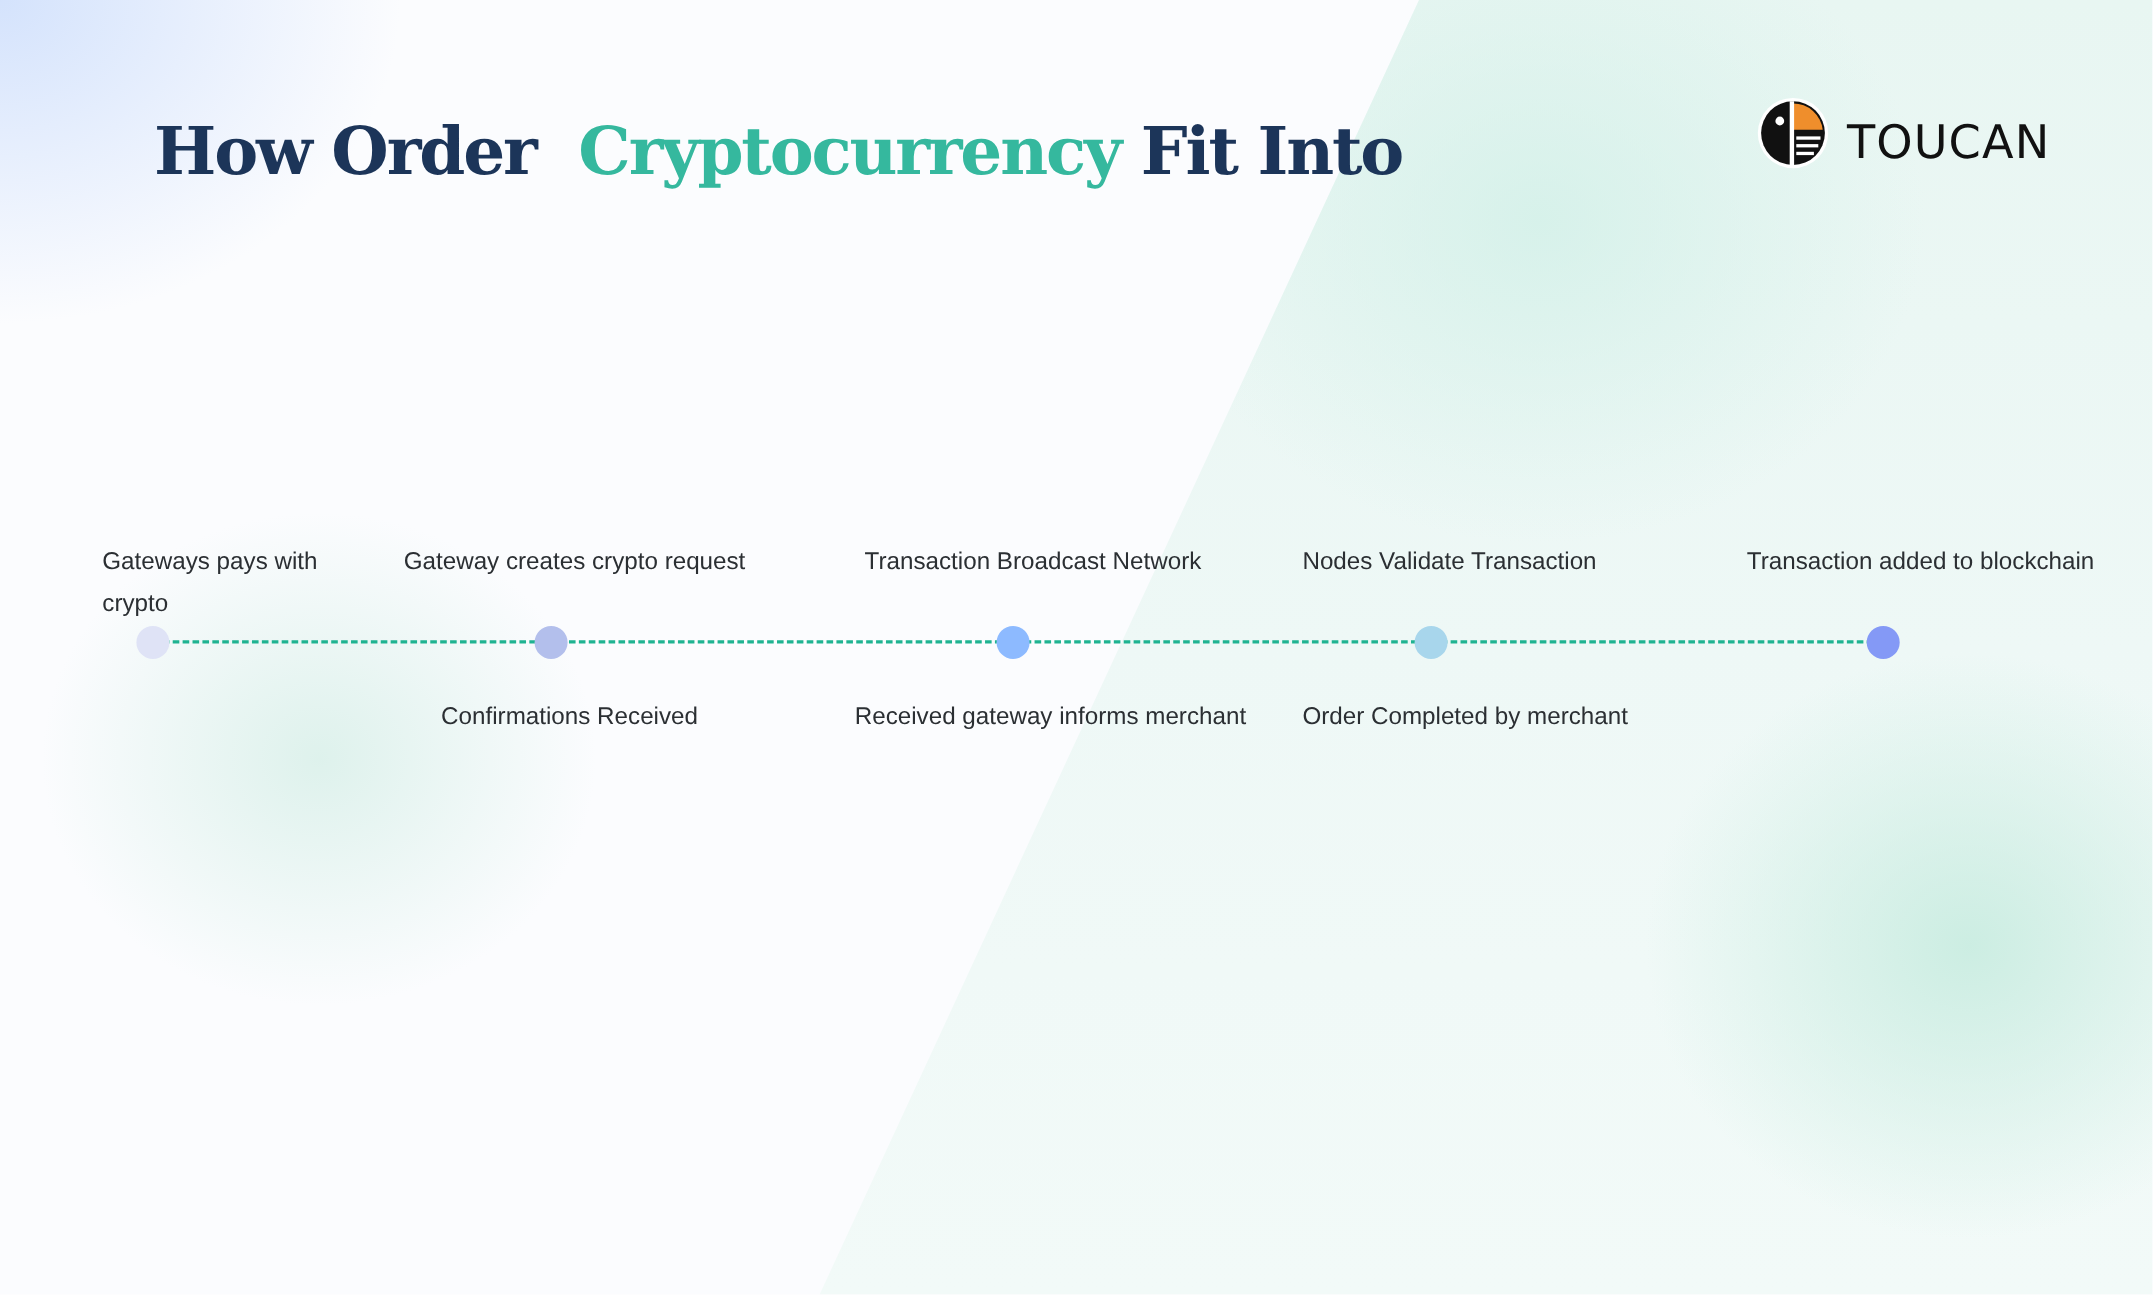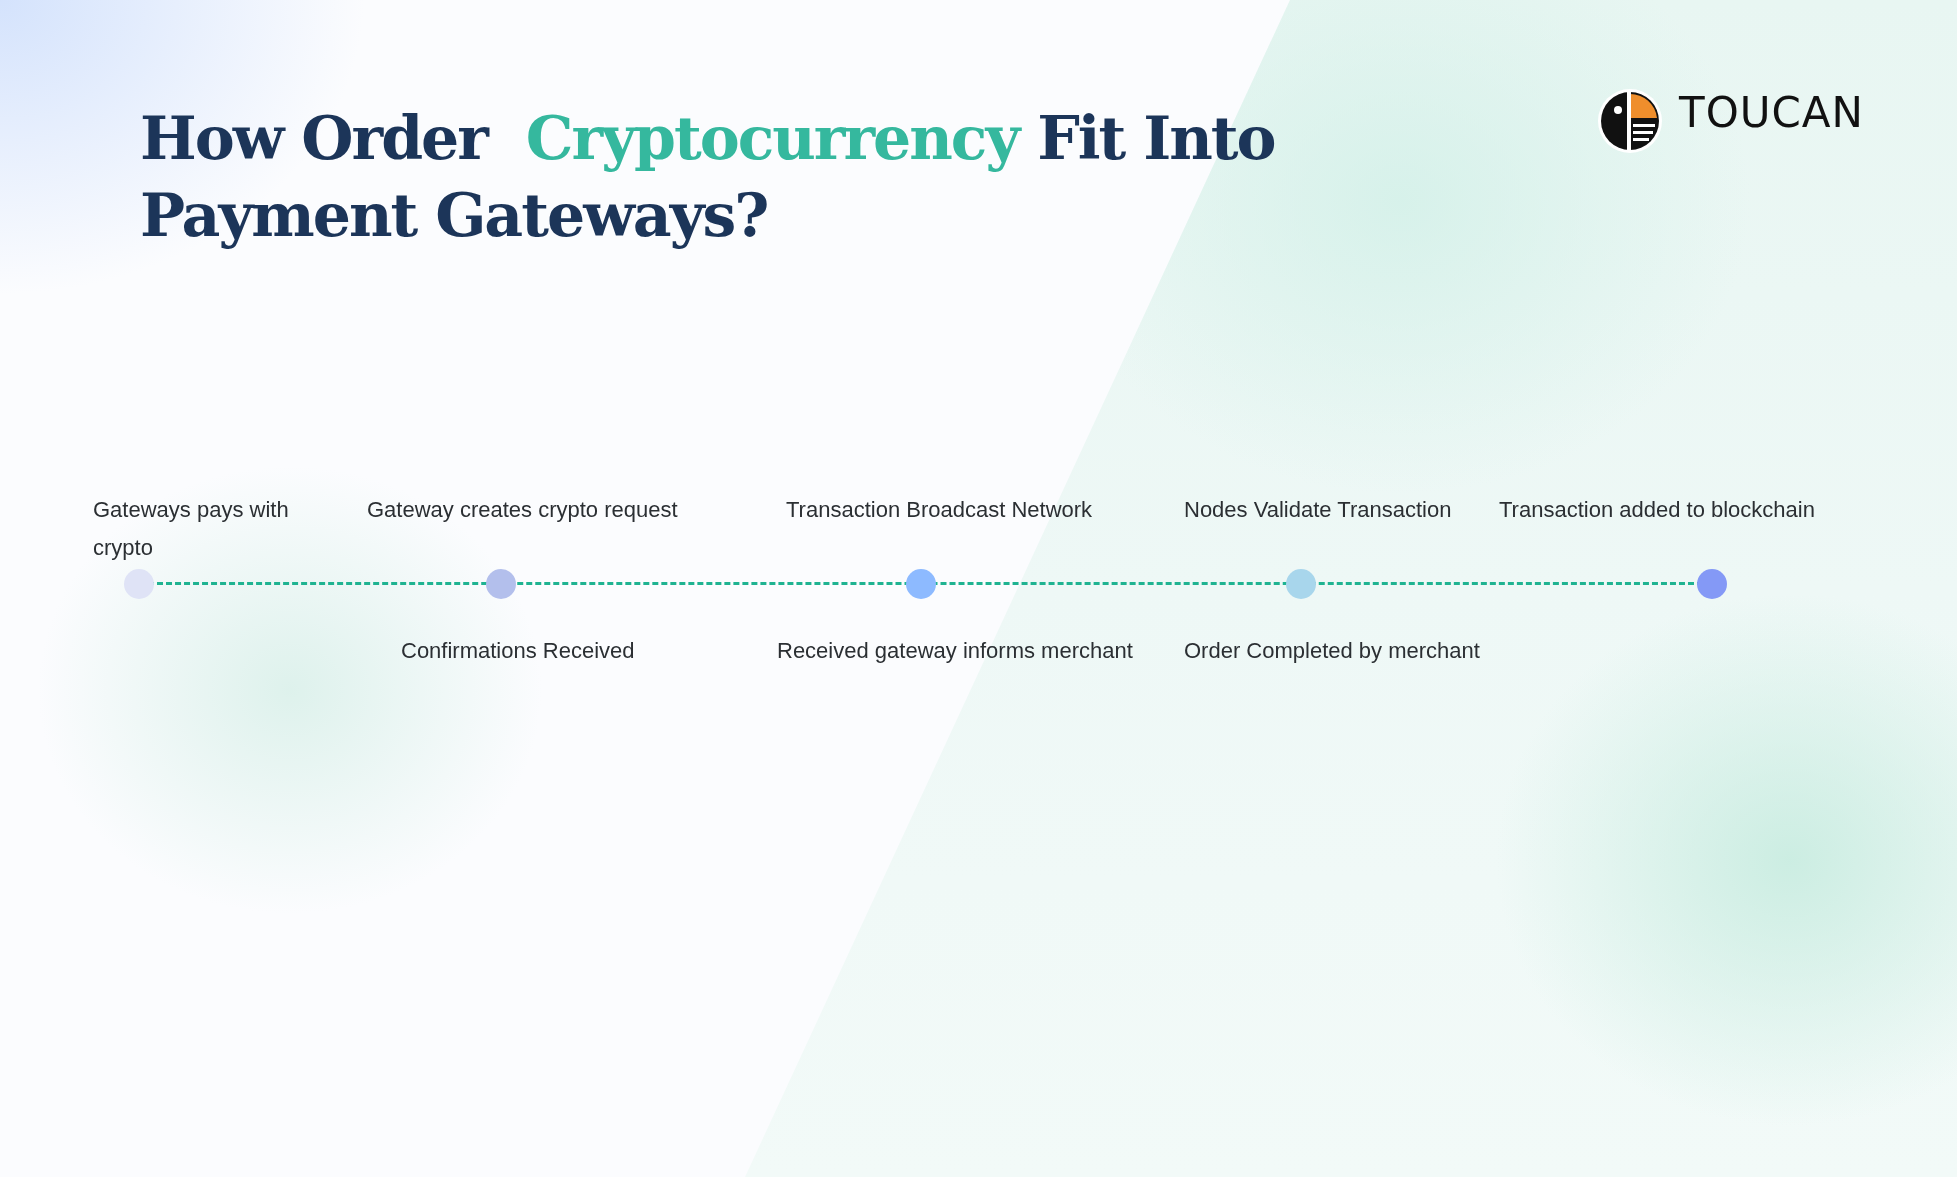--- a/index.html
+++ b/index.html
@@ -12,33 +12,33 @@
       #fbfcfe;}
   .diag{position:absolute;inset:0;
     clip-path:polygon(1290px 0,1957px 0,1957px 1177px,745px 1177px);
     background:
       radial-gradient(ellipse 420px 380px at 1790px 860px, rgba(200,236,224,0.9), rgba(200,236,224,0) 70%),
       radial-gradient(ellipse 500px 420px at 1400px 200px, rgba(210,240,232,0.8), rgba(210,240,232,0) 70%),
       linear-gradient(180deg,#e8f6f2 0%,#eef8f6 50%,#f2faf8 100%);}
   .title{position:absolute;left:140px;top:100px;margin:0;font-family:"DejaVu Serif","Liberation Serif",serif;
     font-weight:700;font-size:60px;line-height:77px;color:#1c3559;letter-spacing:-2px;}
   .title .accent{color:#35b89e;margin-left:20px;}
-  .logo{position:absolute;left:1597px;top:88px;display:flex;align-items:flex-start;gap:16px;}
+  .logo{position:absolute;left:1597px;top:88px;display:flex;align-items:flex-end;gap:16px;}
   .logo-text{font-family:"DejaVu Sans","Liberation Sans",sans-serif;font-size:42px;color:#111;letter-spacing:1px;}
   .line{position:absolute;left:139px;top:582px;width:1573px;height:0;border-top:3px dashed #1fb391;}
   .dot{position:absolute;width:30px;height:30px;border-radius:50%;top:569px;margin-left:-15px;}
   .lbl{position:absolute;font-size:22px;color:#2b2f33;line-height:38px;white-space:nowrap;}
 </style>
 </head>
 <body>
 
 <div class="bg"></div>
 <div class="diag"></div>
 
-<h1 class="title"><span>How Order </span><span class="accent">Cryptocurrency</span><span> Fit Into</span><br><span>Payment Gateways?</span></h1>
+<h1 class="title"><span>How Order </span><span class="accent">Cryptocurrency</span><span> Fit Into</span><br></h1>
 
 <div class="logo">
   <svg width="66" height="66" viewBox="0 0 66 66">
     <circle cx="33" cy="33" r="32" fill="#fff"></circle>
     <circle cx="33" cy="33" r="29" fill="#111"></circle>
     <path d="M33 6 A27 27 0 0 1 60 30 L33 30 Z" fill="#ef8e2c"></path>
     <rect x="30" y="4" width="4" height="58" fill="#fff"></rect>
     <circle cx="21" cy="22" r="4" fill="#fff"></circle>
     <rect x="36" y="36" width="22" height="3" fill="#fff"></rect>
     <rect x="36" y="43" width="20" height="3" fill="#fff"></rect>
@@ -51,17 +51,17 @@
 <div class="dot" style="left:139px;background:#dfe3f6"></div>
 <div class="dot" style="left:501px;background:#b3bfec"></div>
 <div class="dot" style="left:921px;background:#8dbaff"></div>
 <div class="dot" style="left:1301px;background:#a8d6ec"></div>
 <div class="dot" style="left:1712px;background:#8499f6"></div>
 
 <div class="lbl" style="left:93px;top:491px"><span>Gateways pays with</span><br><span>crypto</span></div>
 <div class="lbl" style="left:367px;top:491px">Gateway creates crypto request</div>
 <div class="lbl" style="left:786px;top:491px">Transaction Broadcast Network</div>
 <div class="lbl" style="left:1184px;top:491px">Nodes Validate Transaction</div>
-<div class="lbl" style="left:1499px;top:491px">Transaction added to blockchain</div>
+<div class="lbl" style="left:1588px;top:491px">Transaction added to blockchain</div>
 
 <div class="lbl" style="left:401px;top:632px">Confirmations Received</div>
 <div class="lbl" style="left:777px;top:632px">Received gateway informs merchant</div>
 <div class="lbl" style="left:1184px;top:632px">Order Completed by merchant</div>
 
 </body></html>

